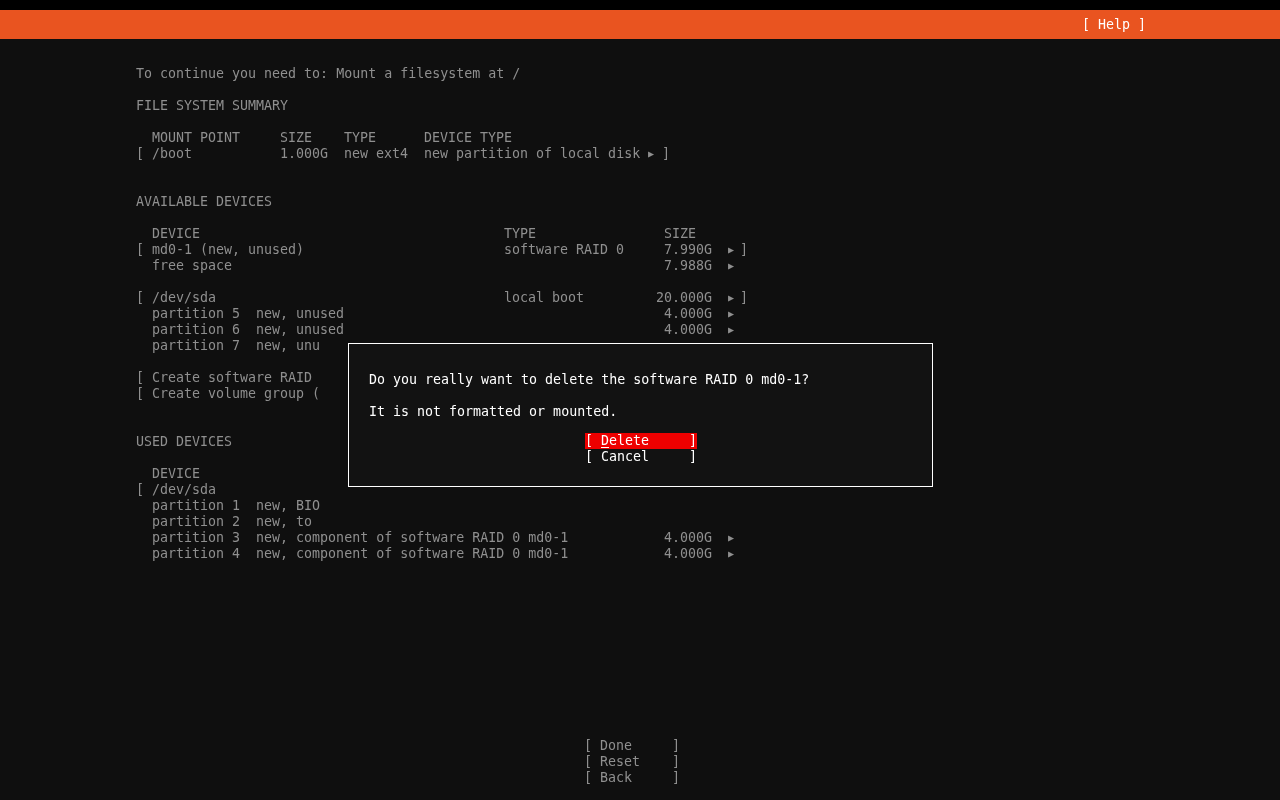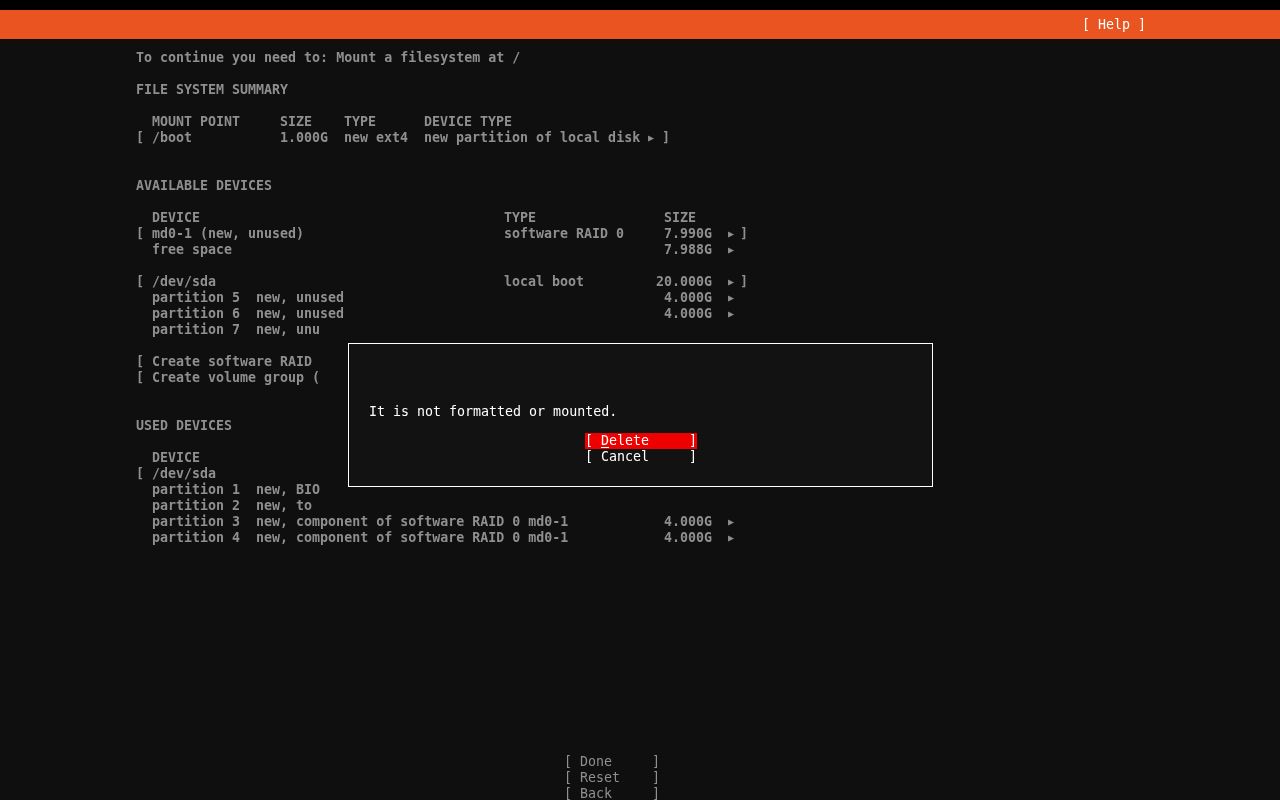--- a/index.html
+++ b/index.html
@@ -16,33 +16,33 @@
     background:var(--page_bg);
     font-family:"DejaVu Sans Mono","Liberation Mono",monospace;
     font-size:13.3px;
     color:var(--dim_text);
   }
   #screen{position:absolute;left:0;top:0;width:1280px;height:800px;white-space:pre;}
   .topstrip{position:absolute;left:0;top:0;width:1280px;height:10px;background:#000;}
   .titlebar{position:absolute;left:0;top:10px;width:1280px;height:29px;background:var(--accent_orange);}
   .titlebar span{position:absolute;top:0;height:29px;line-height:29px;color:var(--bright_text);}
   .line{position:absolute;left:0;width:1280px;height:16px;line-height:16px;}
-  .line span{position:absolute;top:0;height:16px;line-height:16px;font-weight:bold;}
+  .line span{position:absolute;top:16px;height:16px;line-height:16px;}
   .sz{left:600px;width:112px;text-align:right;}
   .arrow{left:728px;font-size:10px;}
   .fs-arrow{left:648px;font-size:10px;}
   .dialog{
     position:absolute;left:348px;top:343px;width:585px;height:144px;
     background:var(--dialog_bg);border:1px solid #fff;color:var(--bright_text);
   }
   .dialog .dline{position:absolute;height:16px;line-height:16px;}
   .btn{position:absolute;width:112px;height:16px;line-height:16px;}
   .btn.danger{background:var(--danger_red);color:#fff;}
   .mn{text-decoration:underline;text-underline-offset:2px;}
-  .footer-btn{position:absolute;left:564px;width:112px;height:16px;line-height:16px;color:var(--dim_text);margin-top:16px;}
+  .footer-btn{position:absolute;left:584px;width:112px;height:16px;line-height:16px;color:var(--dim_text);}
 </style>
 </head>
 <body>
 
 <div id="screen">
 
   <div class="topstrip"></div>
 
   <div class="titlebar">
     <span style="left:1082px">[ Help ]</span>
@@ -147,20 +147,21 @@
     <span class="arrow">▶</span>
   </div>
   <div class="line" style="top:530px">
     <span style="left:152px">partition 4  new, component of software RAID 0 md0-1</span>
     <span class="sz">4.000G</span>
     <span class="arrow">▶</span>
   </div>
 
   
   <div class="dialog">
+    <div class="dline" style="left:20px;top:28px">Do you really want to delete the software RAID 0 md0-1?</div>
     <div class="dline" style="left:20px;top:60px">It is not formatted or mounted.</div>
     <div class="btn danger" style="left:236px;top:89px"><span>[ </span><span class="mn">D</span><span>elete     ]</span></div>
     <div class="btn" style="left:236px;top:105px">[ Cancel     ]</div>
   </div>
 
   
   <div class="footer-btn" style="top:738px">[ Done     ]</div>
   <div class="footer-btn" style="top:754px">[ Reset    ]</div>
   <div class="footer-btn" style="top:770px">[ Back     ]</div>
 

